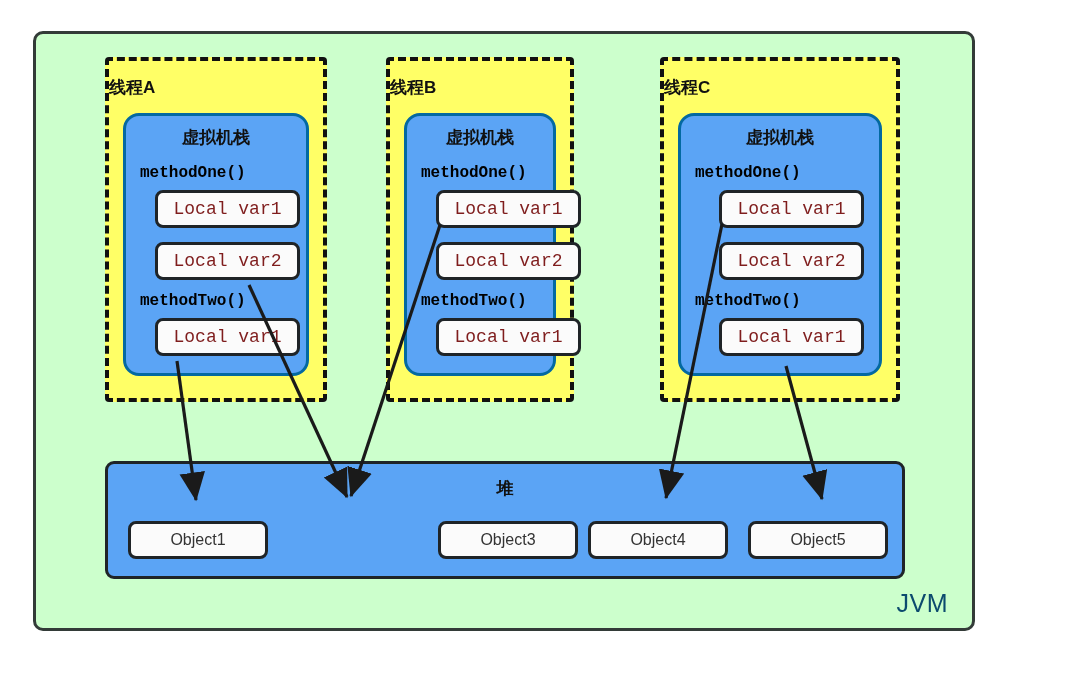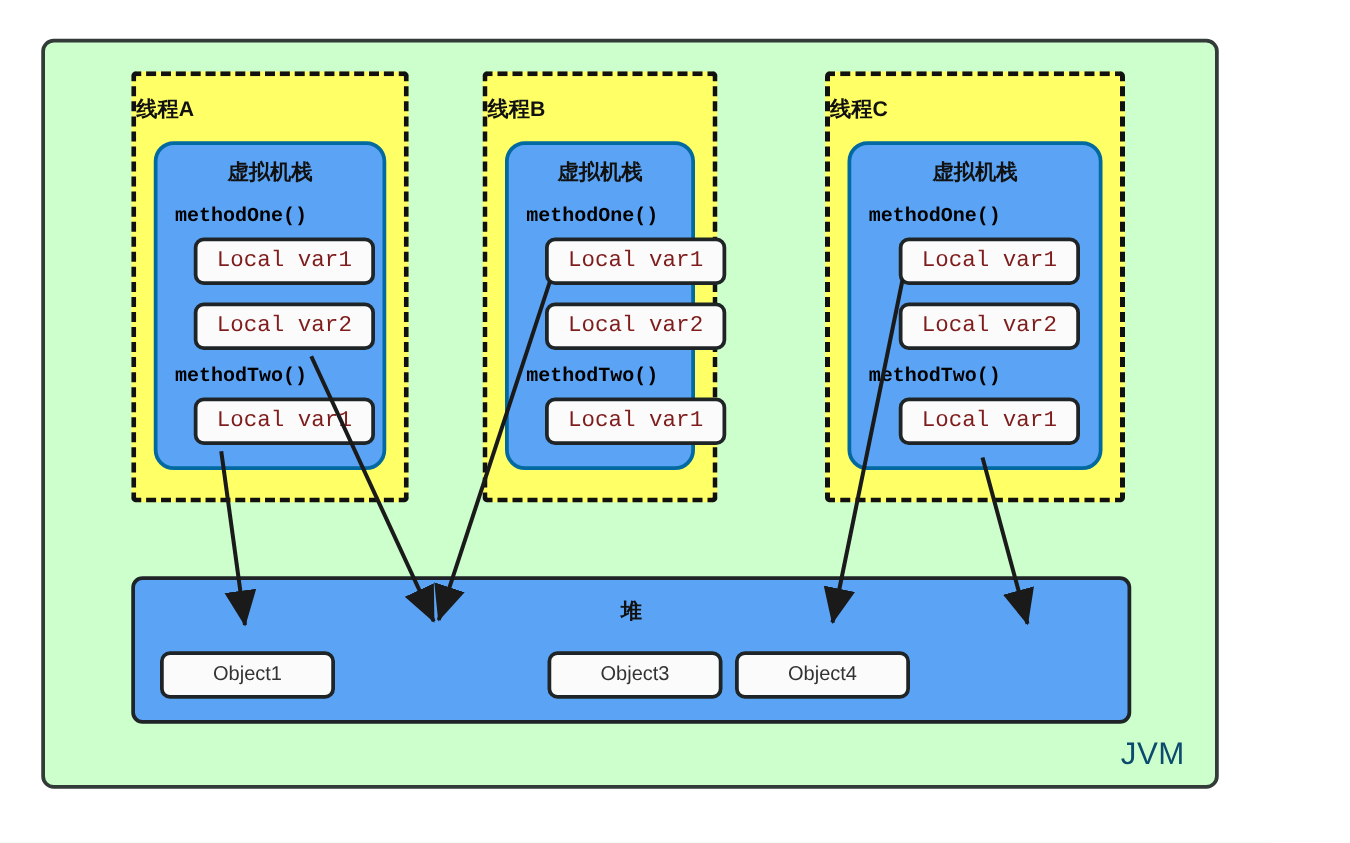--- a/index.html
+++ b/index.html
@@ -110,20 +110,21 @@
       <span class="method-label" style="top:176px;">methodTwo()</span>
       <div class="var-box" style="left:38px;width:145px;top:202px;">Local var1</div>
     </div>
   </div>
 
   <div class="heap-box">
     <span class="heap-title">堆</span>
     <div class="obj-box" style="left:20px;">Object1</div>
     <div class="obj-box" style="left:330px;">Object3</div>
     <div class="obj-box" style="left:480px;">Object4</div>
+    <div class="obj-box" style="left:640px;">Object5</div>
   </div>
 
   <svg id="arrows" viewBox="0 0 1080 674">
     <defs>
       <marker id="ah" markerWidth="11" markerHeight="11" refX="8.6" refY="4" orient="auto" markerUnits="strokeWidth">
         <path d="M0,0 L9,4 L0,8 z" fill="#1a1a1a"></path>
       </marker>
     </defs>
     <g stroke="#1a1a1a" stroke-width="3.2" fill="none" marker-end="url(#ah)">
       <path d="M249,285 L347,497"></path>

